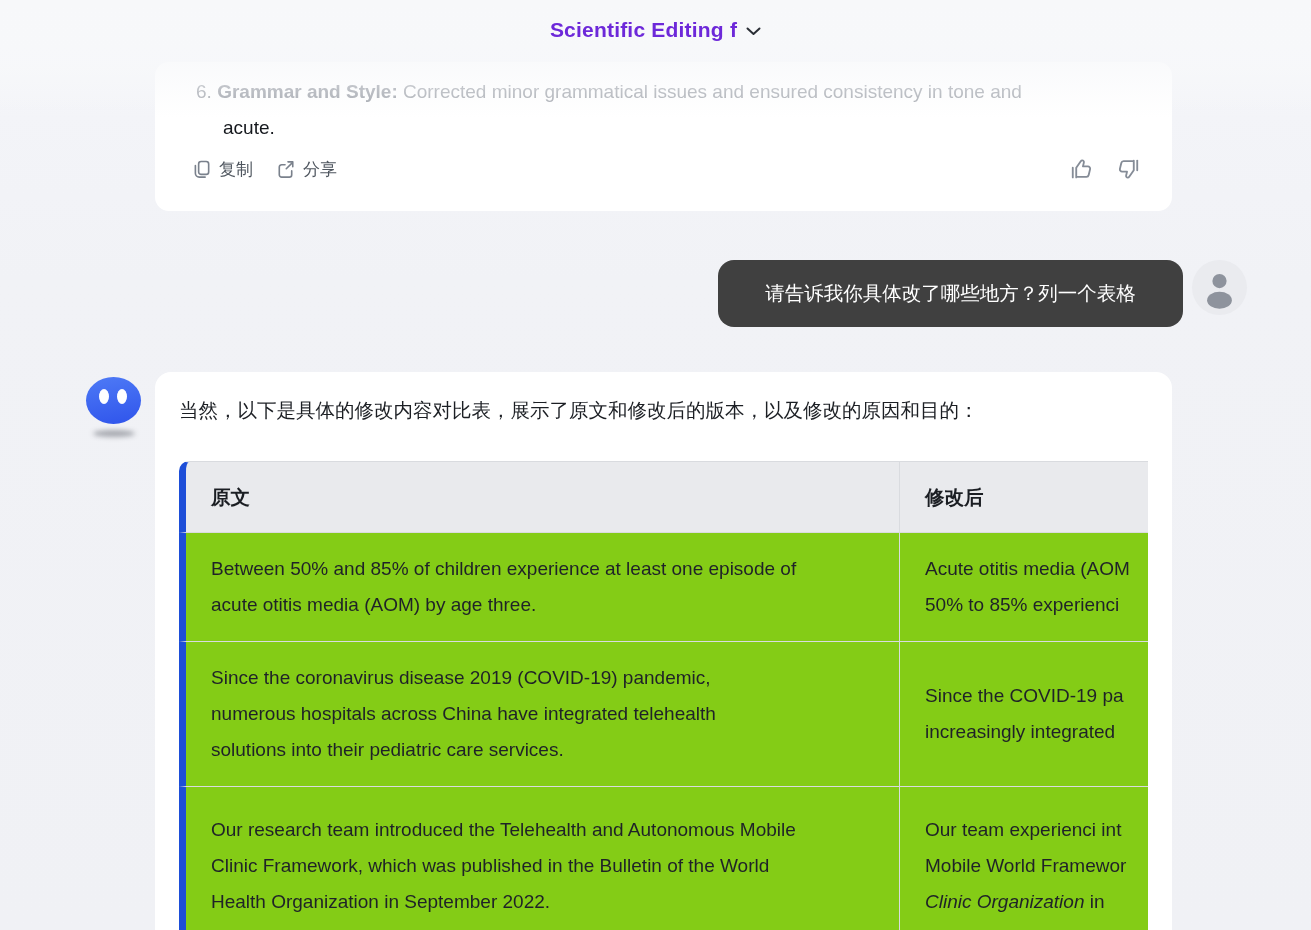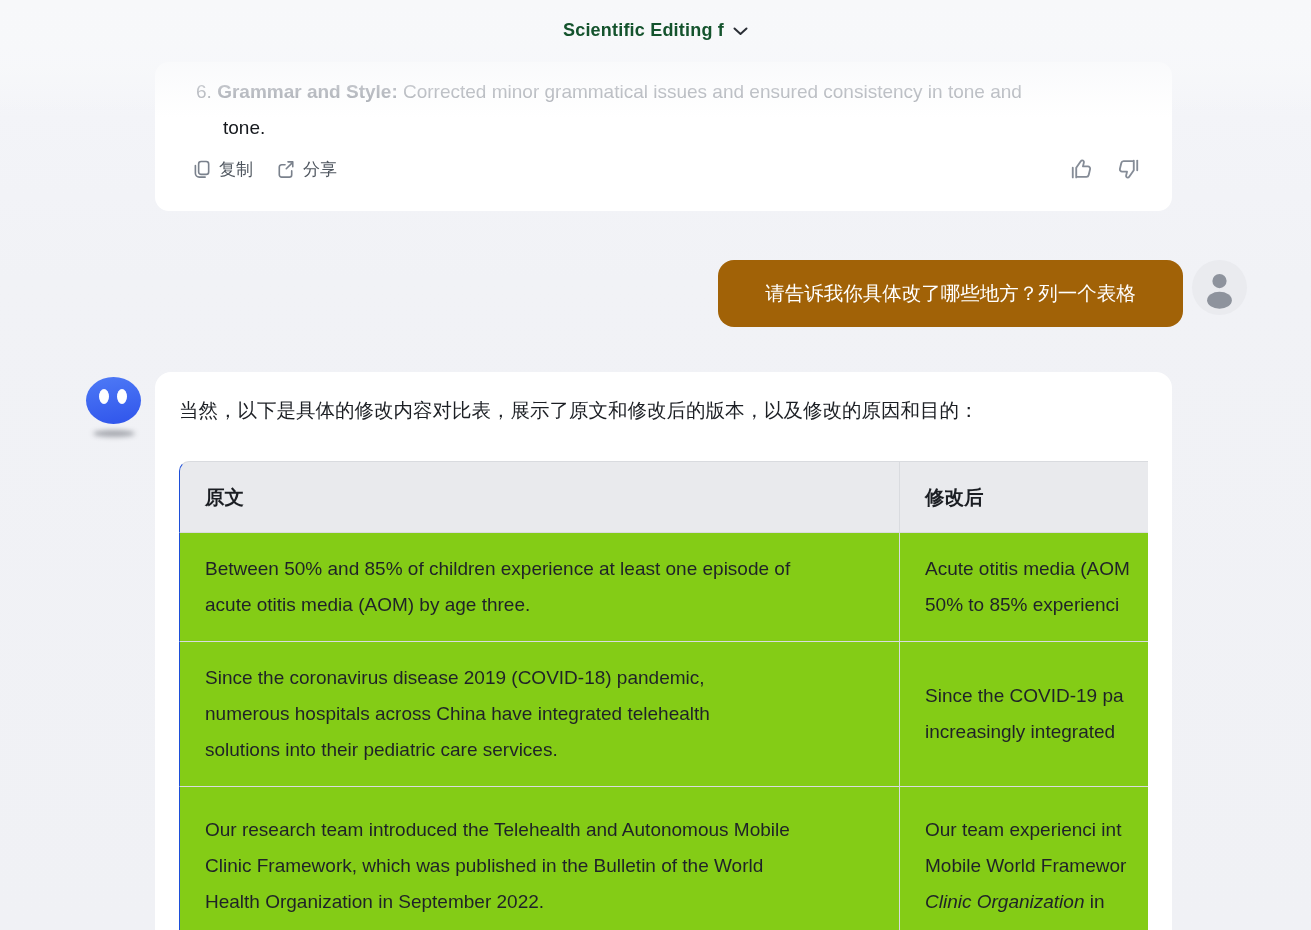--- a/index.html
+++ b/index.html
@@ -18,21 +18,21 @@
     z-index: 5; pointer-events: none;
   }
 
   
   .title-bar {
     position: absolute; top: 0; left: 0; width: 100%; height: 60px;
     display: flex; align-items: center; justify-content: center;
     z-index: 6;
   }
   .title-dropdown { display: flex; align-items: center; gap: 9px; cursor: pointer; }
-  .title-text { font-size: 18px; font-weight: 600; color: #14532d; letter-spacing: .2px; }
+  .title-text { font-size: 21px; font-weight: 600; color: #6d28d9; letter-spacing: .2px; }
   .chevron { margin-top: 3px; }
 
   
   .card1 {
     position: absolute; left: 155px; top: 62px; width: 1017px; height: 149px;
     background: #FFFFFF; border-radius: 14px;
   }
   .card1 .msg-text {
     padding: 12px 26px 0 41px;
     font-size: 19px; line-height: 36px;
@@ -51,21 +51,21 @@
     color: #4F565F; font-size: 17px; cursor: pointer;
   }
   .action-btn + .action-btn { margin-left: 22px; }
   .action-btn svg { color: #7A818C; }
   .rate-group { margin-left: auto; display: flex; align-items: center; gap: 22px; }
   .icon-btn { cursor: pointer; color: #858C97; display: flex; }
 
   
   .user-bubble {
     position: absolute; left: 718px; top: 260px; width: 465px; height: 67px;
-    background: #a16207; border-radius: 16px;
+    background: #404040; border-radius: 16px;
     display: flex; align-items: center; justify-content: center;
     color: #FFFFFF; font-size: 19.5px; padding: 0 43px;
   }
   .user-avatar {
     position: absolute; left: 1192px; top: 260px; width: 55px; height: 55px;
     border-radius: 50%; background: #EAEBEF; overflow: hidden;
     display: flex; align-items: center; justify-content: center;
   }
 
   
@@ -92,21 +92,21 @@
     position: absolute; left: 155px; top: 372px; width: 1017px; height: 558px;
     background: #FFFFFF; border-radius: 16px 16px 0 0;
     padding: 24px 24px 0 24px; overflow: hidden;
   }
   .intro { font-size: 19.5px; line-height: 28px; color: #1C1F24; }
 
   .table-wrap { margin-top: 37px; width: 969px; overflow: hidden; }
   table { border-collapse: separate; border-spacing: 0; width: 1480px; table-layout: fixed; }
   col.c1 { width: 721px; } col.c2 { width: 759px; }
   th, td { border-bottom: 1px solid #D9DBDF; border-right: 1px solid #D9DBDF; text-align: left; }
-  th:first-child, td:first-child { border-left: 1px solid #1d4ed8; }
+  th:first-child, td:first-child { border-left: 7px solid #1d4ed8; }
   th {
     border-top: 1px solid #D9DBDF; background: #E9EAED;
     height: 72px; padding: 0 25px; font-size: 19.5px; font-weight: 700; color: #1B1E23;
   }
   th:first-child { border-top-left-radius: 10px; }
   td {
     padding: 18px 25px; font-size: 19px; line-height: 36px; color: #1F2228;
     vertical-align: middle; background: #84cc16;
   }
   td.original { white-space: pre-line; }
@@ -127,21 +127,21 @@
     </svg>
   </div>
 </div>
 
 <div class="card1">
   <div class="msg-text">
     <div class="hang faded">
       <span>6.</span>
       <b>Grammar and Style:</b><span> Corrected minor grammatical issues and ensured consistency in tone and</span>
       <br>
-      <span class="dark-line">tone.</span>
+      <span class="dark-line">acute.</span>
     </div>
   </div>
   <div class="action-row">
     <div class="action-btn">
       <svg width="21" height="21" viewBox="0 0 22 22" fill="none" stroke="currentColor" stroke-width="1.7" stroke-linecap="round" stroke-linejoin="round">
         <rect x="8" y="2.6" width="10.5" height="13.5" rx="2.6"></rect>
         <path d="M4.6 6.8v8.2a4 4 0 0 0 4 4h6.2"></path>
       </svg>
       <span>复制</span>
     </div>
@@ -201,21 +201,21 @@
         </tr>
       </thead>
       <tbody>
         <tr class="r1">
           <td class="original">Between 50% and 85% of children experience at least one episode of
 acute otitis media (AOM) by age three.</td>
           <td class="modified">Acute otitis media (AOM
 50% to 85% experienci</td>
         </tr>
         <tr class="r2">
-          <td class="original">Since the coronavirus disease 2019 (COVID-18) pandemic,
+          <td class="original">Since the coronavirus disease 2019 (COVID-19) pandemic,
 numerous hospitals across China have integrated telehealth
 solutions into their pediatric care services.</td>
           <td class="modified">Since the COVID-19 pa
 increasingly integrated</td>
         </tr>
         <tr class="r3">
           <td class="original">Our research team introduced the Telehealth and Autonomous Mobile
 Clinic Framework, which was published in the Bulletin of the World
 Health Organization in September 2022.</td>
           <td class="modified"><span>Our team experienci int</span><br><span>Mobile World Framewor</span><br><span class="ital">Clinic Organization</span><span> in</span></td>

